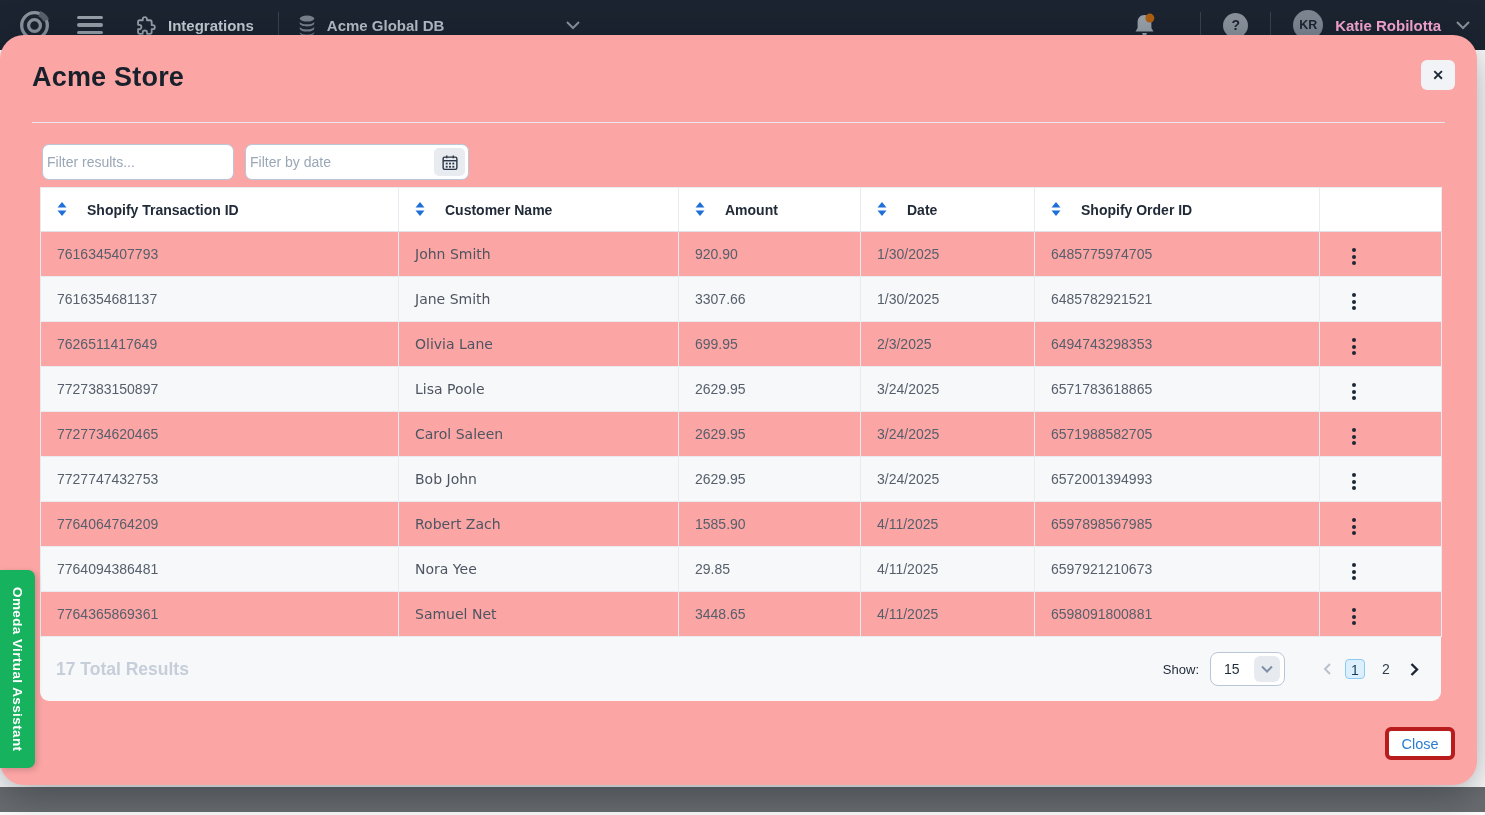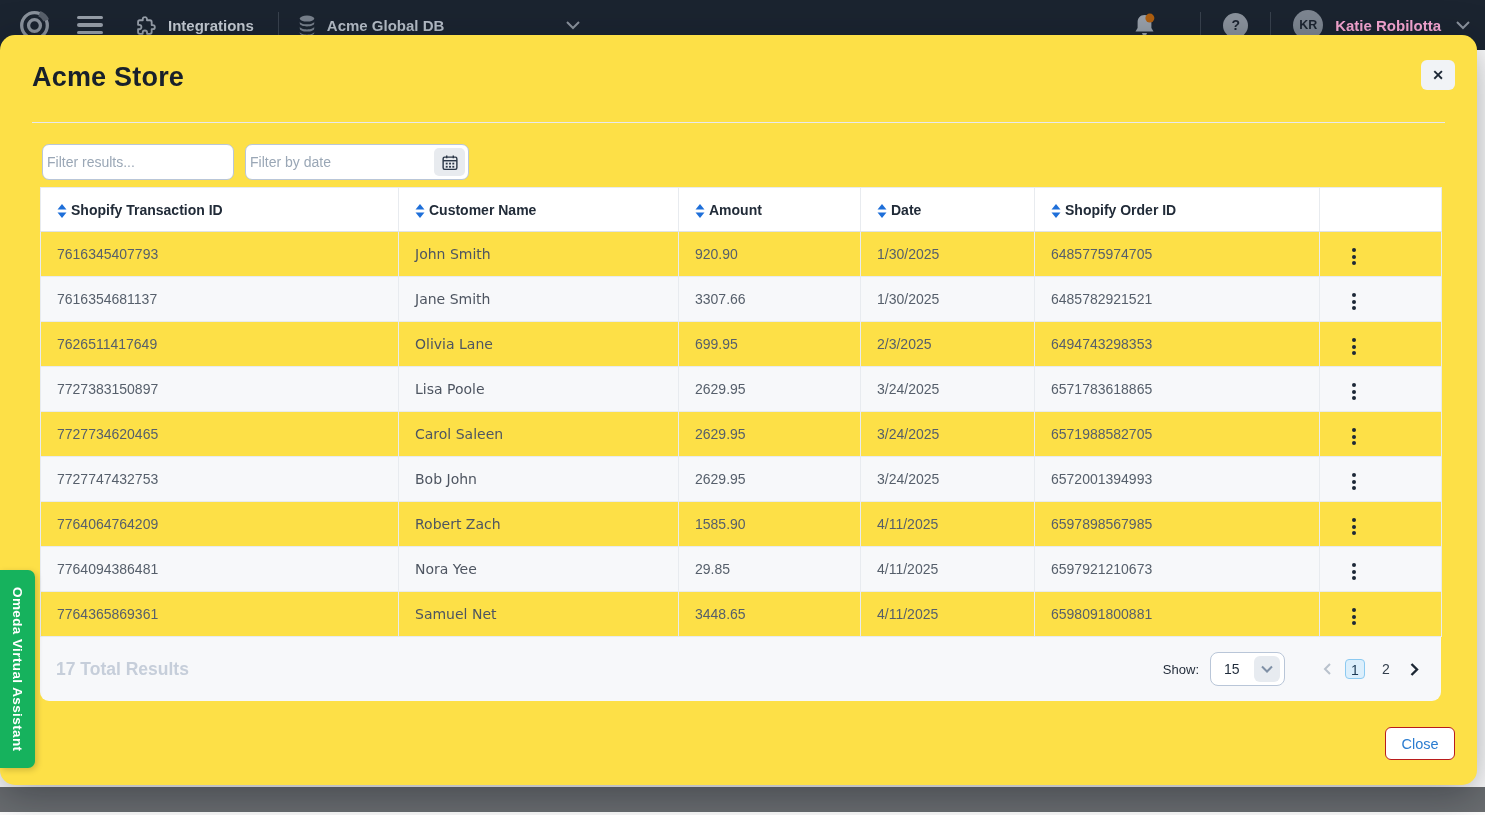--- a/index.html
+++ b/index.html
@@ -35,21 +35,21 @@
     font-weight:700; font-size:12.5px; display:flex; align-items:center; justify-content:center;
   }
   .user-name { color:#f9a8d4; font-weight:700; font-size:15px; margin:0 14px 0 12px; }
 
   
   .bottom-bar { position:absolute; left:0; top:787px; width:100%; height:25px; background:#6a6d70; z-index:1; }
 
   
   .modal {
     position:absolute; left:0; top:35px; width:1477px; height:750px;
-    background:#fde047; border-radius:15px; z-index:5;
+    background:#fca5a5; border-radius:24px; z-index:5;
     box-shadow:0 10px 40px rgba(10,15,25,.38);
   }
   .modal-title { position:absolute; left:32px; top:27px; margin:0; font-size:27px; font-weight:700; color:#18202b; letter-spacing:.2px; }
   .x-btn {
     position:absolute; top:25px; right:22px; width:34px; height:30px;
     background:#f1f3f6; border:none; border-radius:6px; color:#1b2634;
     font-size:14px; font-weight:700; cursor:pointer; line-height:1;
   }
   .modal-divider { position:absolute; top:87px; left:32px; right:32px; height:1px; background:#e7e9ee; }
 
@@ -70,21 +70,21 @@
     display:flex; align-items:center; justify-content:center;
   }
 
   
   .table-wrap { position:absolute; top:152px; left:40px; width:1401px; }
   table { width:100%; border-collapse:collapse; table-layout:fixed; }
   th {
     height:44px; text-align:left; padding:0 16px; font-size:14px; font-weight:700;
     color:#212b38; border:1px solid #e8ebef; border-bottom:1px solid #dfe3e8; background:#fff;
   }
-  .th-inner { display:flex; align-items:flex-end; gap:4px; cursor:pointer; }
+  .th-inner { display:flex; align-items:flex-start; gap:20px; cursor:pointer; }
   td {
     height:45px; padding:0 16px; font-size:14px; color:#565f6b;
     border:1px solid #e8ebef; overflow:hidden; white-space:nowrap;
   }
   tbody tr:nth-child(even) { background:#f7f8fa; }
   .name-cell { font-family:"DejaVu Sans", sans-serif; font-size:14px; color:#4e5561; }
   .actions-cell { padding-left:26px; }
   .kebab { display:inline-flex; flex-direction:column; gap:2.5px; cursor:pointer; padding:4px 6px; }
   .kebab i { width:4px; height:4px; border-radius:50%; background:#1d2836; }
 
@@ -102,21 +102,21 @@
     font-size:14px; color:#1f2b3a; cursor:pointer;
   }
   .select-chevron { width:26px; height:26px; border-radius:6px; background:#e7ebf0; display:flex; align-items:center; justify-content:center; }
   .pager { display:flex; align-items:center; margin-left:36px; gap:11px; }
   .pg-arrow { display:flex; cursor:pointer; padding:2px; }
   .pg-num { font-size:14px; color:#333f4d; min-width:20px; height:20px; line-height:20px; text-align:center; cursor:pointer; }
   .pg-num.current { background:#dceffc; border:1px solid #8ccaf1; border-radius:4px; color:#1d3a55; }
 
   .close-btn {
     position:absolute; top:692px; right:22px; width:70px; height:33px;
-    background:#fff; border:1px solid #b91c1c; color:#2a7cd0; border-radius:6px;
+    background:#fff; border:4px solid #b91c1c; color:#2a7cd0; border-radius:6px;
     font-size:14.5px; cursor:pointer; font-family:"Liberation Sans", sans-serif;
   }
 
   
   .assistant-tab {
     position:absolute; left:0; top:570px; width:35px; height:198px;
     background:#16b25d; z-index:10; border-radius:0 7px 7px 0;
     display:flex; align-items:center; justify-content:center; cursor:pointer;
     box-shadow:2px 2px 6px rgba(0,0,0,.18);
   }

